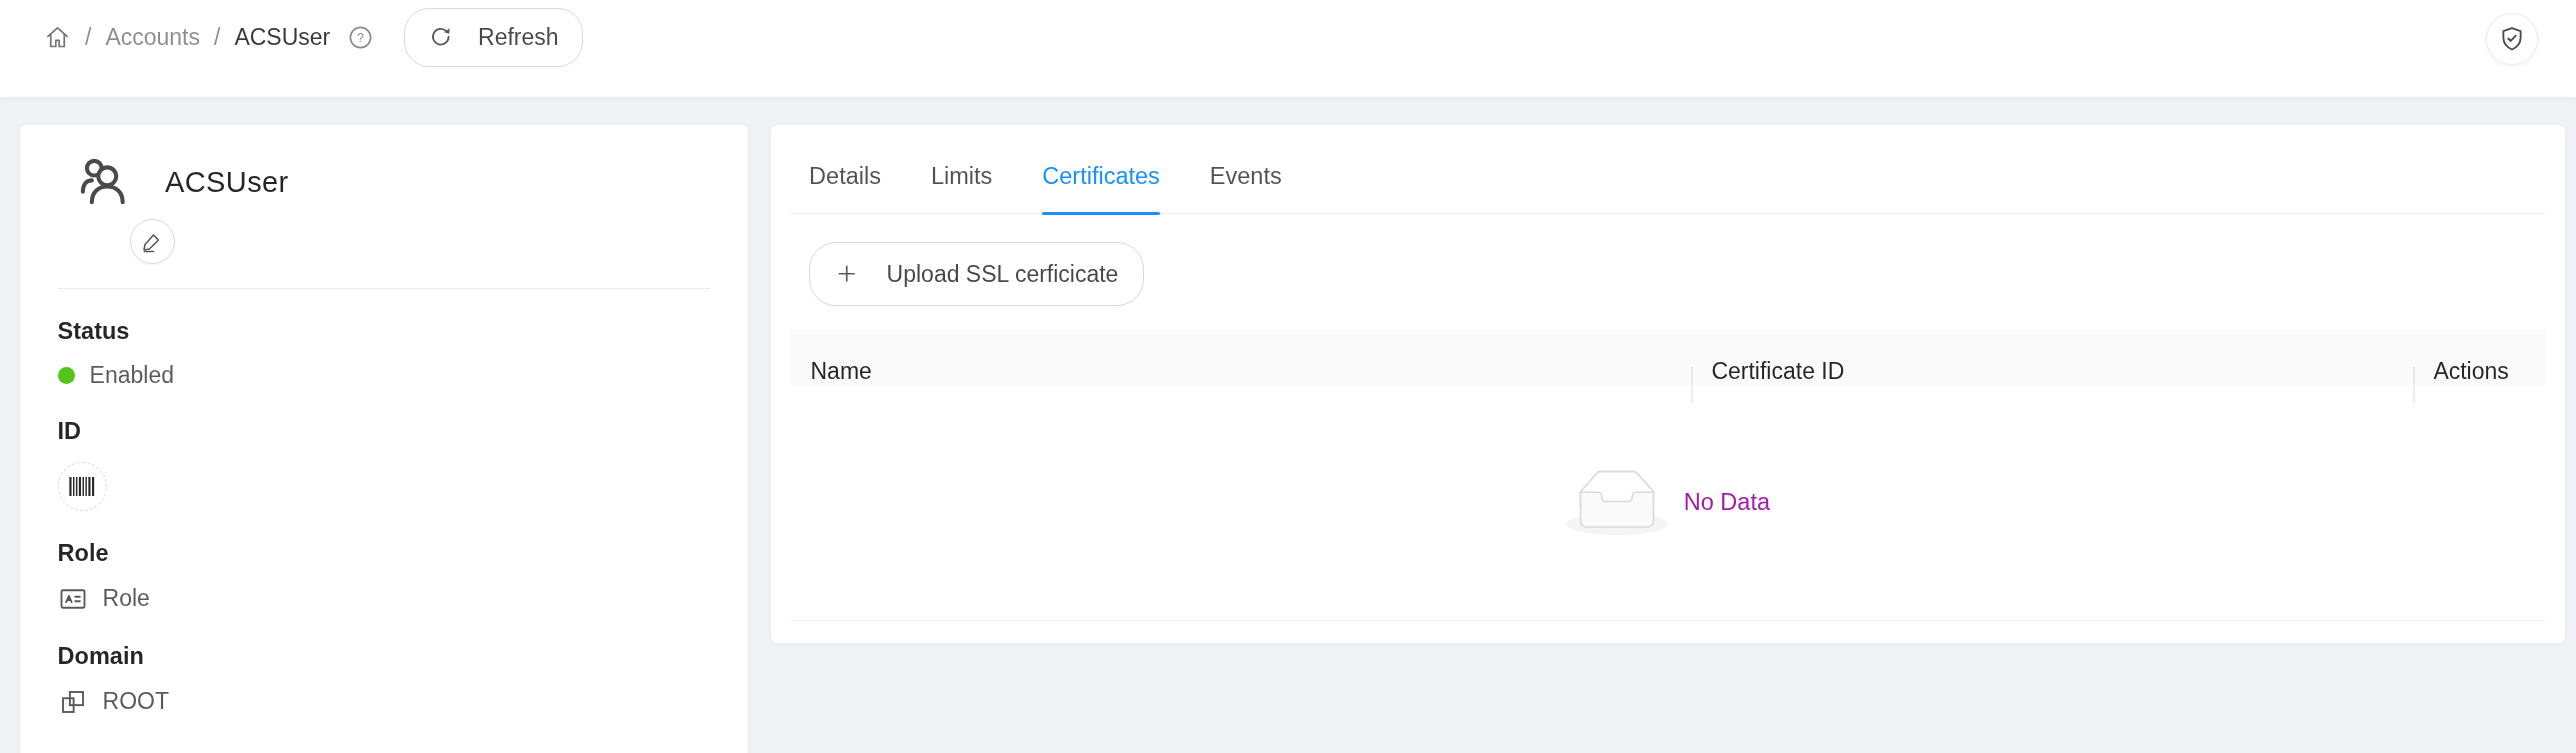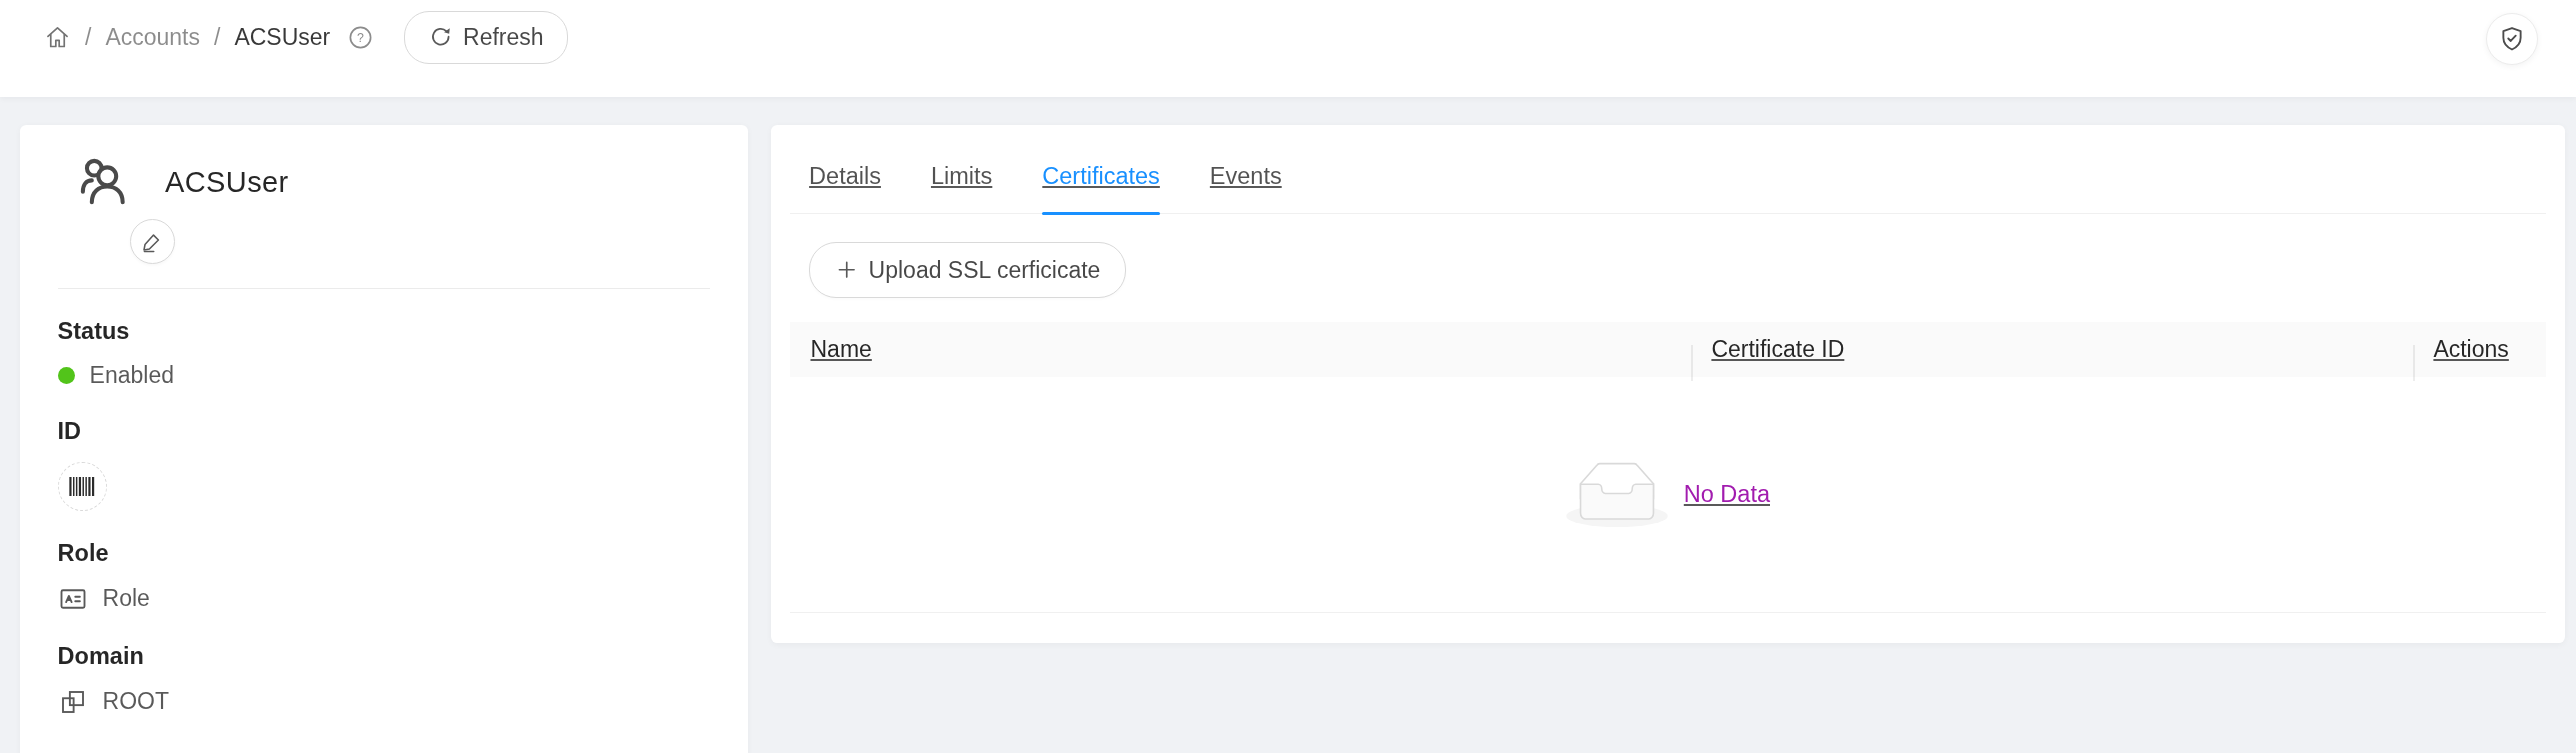--- a/index.html
+++ b/index.html
@@ -9,21 +9,21 @@
   
   .topbar { height:97px; background:#fff; display:flex; justify-content:space-between;
     align-items:flex-start; padding:12.6px 38px 0 44px; box-shadow:0 1.6px 6.3px rgba(0,21,41,.05); }
   .crumbs { display:flex; align-items:center; gap:14px; font-size:23px; height:49px; }
   .crumb-link { color:rgba(0,0,0,.45); cursor:pointer; }
   .crumb-sep { color:rgba(0,0,0,.45); }
   .crumb-current { color:rgba(0,0,0,.78); }
   .icon-btn svg { display:block; }
   .home-btn { display:flex; align-items:center; cursor:pointer; }
   .help-btn { display:flex; align-items:center; margin-left:3.1px; cursor:pointer; }
-  .refresh-btn { display:flex; align-items:center; gap:11px; height:53px; padding:0 23.5px;
+  .refresh-btn { display:flex; align-items:center; gap:26px; height:59px; padding:0 23.5px;
     border:1.6px solid #d9d9d9; border-radius:25px; background:#fff; font-size:23px;
     color:rgba(0,0,0,.72); margin-left:15.7px; cursor:pointer; font-family:inherit; }
   .shield-btn { width:52px; height:52px; border-radius:50%; border:1.6px solid #ececec;
     background:#fff; display:flex; align-items:center; justify-content:center;
     box-shadow:0 1.6px 6.3px rgba(0,0,0,.05); cursor:pointer; }
 
   
   .content { display:flex; gap:23.5px; padding:28px 11px 0 19.6px; align-items:flex-start; }
 
   .card { background:#fff; border-radius:6.3px; box-shadow:0 1.6px 6.3px rgba(0,0,0,.04); }
@@ -41,34 +41,34 @@
   .field:first-of-type { margin-top:31px; }
   .field-label { font-size:23.5px; font-weight:700; color:rgba(0,0,0,.85); }
   .field-value { display:flex; align-items:center; gap:15px; margin-top:17px;
     font-size:23px; color:rgba(0,0,0,.65); }
   .status-dot { width:17px; height:17px; border-radius:50%; background:#52c41a; flex:none; }
   .uuid-badge { width:49px; height:49px; border-radius:50%; border:1.6px dashed #d9d9d9;
     display:flex; align-items:center; justify-content:center; flex:none; }
   .id-link { color:#1890ff; text-decoration:none; cursor:pointer; }
 
   
-  .detail-card { flex:1; height:518px; padding:0 19px;text-decoration:underline; }
+  .detail-card { flex:1; height:518px; padding:0 19px; }
   .tabs { display:flex; gap:50px; padding:0 19px; height:89px; align-items:flex-end;
     border-bottom:1.6px solid #f0f0f0; }
   .tab { font-size:23.5px; color:rgba(0,0,0,.68); padding-bottom:23.5px; position:relative; cursor:pointer; }
   .tab.active { color:#1890ff; }
   .tab.active::after { content:""; position:absolute; left:0; right:0; bottom:-1.6px;
     height:3.1px; background:#1890ff; border-radius:1.6px; }
-  .upload-btn { display:inline-flex; align-items:center; gap:10px; height:56px; padding:0 25px;
+  .upload-btn { display:inline-flex; align-items:center; gap:28px; height:64px; padding:0 25px;
     border:1.6px solid #d9d9d9; border-radius:27px; background:#fff; font-size:23px;
     color:rgba(0,0,0,.72); margin:28px 0 0 19px; cursor:pointer; font-family:inherit;
     box-shadow:0 1.6px 3.1px rgba(0,0,0,.02); }
 
   .table { margin-top:23.5px; border-bottom:1.6px solid #f0f0f0; }
-  .thead { display:flex; height:55px; background:#fafafa; align-items:center;
+  .thead { display:flex; height:55px; background:#fafafa; align-items:flex-end;
     font-size:23px; font-weight:500; color:rgba(0,0,0,.85); }
   .th { padding-left:20.4px; position:relative; white-space:nowrap; }
   .th-name { flex:1; }
   .th-cert { width:722px; }
   .th-actions { width:133px; }
   .th + .th::before { content:""; position:absolute; left:0; top:9.4px; height:36px;
     width:1.6px; background:rgba(0,0,0,.07); }
   .empty { height:235px; display:flex; flex-direction:row; align-items:center;
     justify-content:center; gap:15.7px; color:#a21caf; font-size:23.5px; }
   .empty svg { display:block; }

